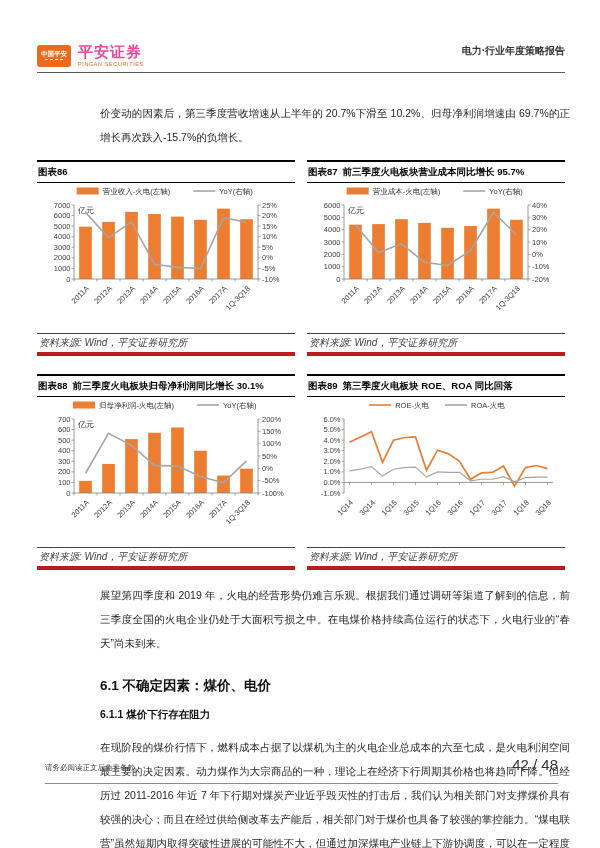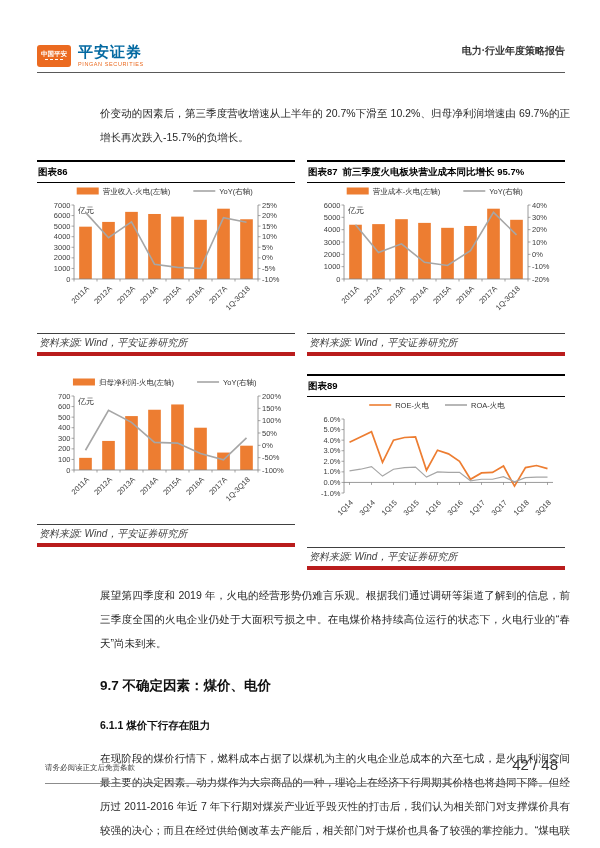--- a/index.html
+++ b/index.html
@@ -5,35 +5,35 @@
   html,body{margin:0;padding:0}
   body{width:600px;height:848px;background:#ffffff;position:relative;overflow:hidden;
        font-family:"Liberation Sans","DejaVu Sans",sans-serif;color:#262626}
   .header{position:absolute;left:37px;right:35px;top:44px}
   .header-row{display:flex;justify-content:space-between;align-items:flex-start}
   .logo{display:flex;align-items:center;gap:7px}
   .logo-box{width:34px;height:22px;background:#EB6A20;border-radius:3px;color:#fff;
             display:flex;flex-direction:column;align-items:center;justify-content:center;
             font-size:6.5px;font-weight:bold;line-height:1}
   .logo-box .dashes{width:18px;border-top:1px dashed #fff;margin-top:2px}
-  .brand-cn{color:#0369a1;font-weight:bold;font-size:15px;line-height:1;letter-spacing:1px}
+  .brand-cn{color:#ec4899;font-weight:bold;font-size:15px;line-height:1;letter-spacing:1px}
   .brand-en{color:#EB6A20;font-size:5.5px;letter-spacing:.6px;margin-top:2px}
   .report-type{font-size:10px;font-weight:bold;color:#333;margin-top:0}
   .header-rule{border-bottom:1.5px solid #595959;margin-top:5px}
   .para{margin:13px 30px 0 100px;font-size:10.5px;line-height:24px;text-align:justify}
   .figures{margin:11px 35px 0 37px;display:grid;grid-template-columns:1fr 1fr;
            column-gap:12px;row-gap:18px}
   figure{margin:0}
   .fig-head{display:flex;gap:5px;border-top:2px solid #000;border-bottom:1px solid #000;
             padding:4px 1px 3px;font-size:9.5px;font-weight:bold;color:#000;white-space:nowrap}
   .fig-chart{display:block;width:100%;height:150px}
   .fig-source{border-top:1px solid #404040;border-bottom:4px solid #b91c1c;
               padding:2px 2px;font-size:10px;font-style:italic;color:#404040}
   .h2{margin:22px 30px 0 100px;font-size:13.5px;font-weight:bold;color:#111}
-  .h3{margin:24px 30px 0 100px;font-size:10.5px;font-weight:bold;color:#111}
+  .h3{margin:13px 30px 0 100px;font-size:10.5px;font-weight:bold;color:#111}
   .footer-rule{position:absolute;left:45px;right:42px;top:783px;border-top:1px solid #8c8c8c}
   .footer{position:absolute;left:45px;right:42px;top:756px;display:flex;
           justify-content:space-between;align-items:flex-end}
   .footer-disclaimer{font-size:7.5px;color:#404040}
   .footer-page{font-size:15px;font-weight:normal;color:#333}
 </style>
 </head>
 <body>
 
 <div class="header">
@@ -199,20 +199,24 @@
         <text x="121.5" y="106" text-anchor="end" font-size="7.5" fill="#404040" transform="rotate(-45 121.5 106)">2014A</text>
         <text x="144.5" y="106" text-anchor="end" font-size="7.5" fill="#404040" transform="rotate(-45 144.5 106)">2015A</text>
         <text x="167.5" y="106" text-anchor="end" font-size="7.5" fill="#404040" transform="rotate(-45 167.5 106)">2016A</text>
         <text x="190.5" y="106" text-anchor="end" font-size="7.5" fill="#404040" transform="rotate(-45 190.5 106)">2017A</text>
         <text x="213.5" y="106" text-anchor="end" font-size="7.5" fill="#404040" transform="rotate(-45 213.5 106)">1Q-3Q18</text>
       </svg>
     <div class="fig-source">资料来源: Wind，平安证券研究所</div>
   </figure>
 
   <figure>
+    <div class="fig-head">
+      <span>图表88</span>
+      <span>前三季度火电板块归母净利润同比增长 30.1%</span>
+    </div>
     <svg class="fig-chart" viewBox="0 0 258 150">
         <rect x="35.94999999999999" y="4.5" width="22" height="7" fill="#ED7D31"></rect>
         <text x="61.94999999999999" y="10.6" font-size="7.5" fill="#333">归母净利润-火电(左轴)</text>
         <line x1="160.05" y1="8" x2="182.05" y2="8" stroke="#A6A6A6" stroke-width="1.6"></line>
         <text x="186.05" y="10.6" font-size="7.5" fill="#333">YoY(右轴)</text>
         <text x="33.5" y="98.6" text-anchor="end" font-size="7.5" fill="#404040">0</text>
         <line x1="34.5" y1="96" x2="37" y2="96" stroke="#808080" stroke-width="0.7"></line>
         <text x="33.5" y="88.02857142857142" text-anchor="end" font-size="7.5" fill="#404040">100</text>
         <line x1="34.5" y1="85.42857142857143" x2="37" y2="85.42857142857143" stroke="#808080" stroke-width="0.7"></line>
         <text x="33.5" y="77.45714285714286" text-anchor="end" font-size="7.5" fill="#404040">200</text>
@@ -271,20 +275,21 @@
         <text x="167.5" y="106" text-anchor="end" font-size="7.5" fill="#404040" transform="rotate(-45 167.5 106)">2016A</text>
         <text x="190.5" y="106" text-anchor="end" font-size="7.5" fill="#404040" transform="rotate(-45 190.5 106)">2017A</text>
         <text x="213.5" y="106" text-anchor="end" font-size="7.5" fill="#404040" transform="rotate(-45 213.5 106)">1Q-3Q18</text>
       </svg>
     <div class="fig-source">资料来源: Wind，平安证券研究所</div>
   </figure>
 
   <figure>
     <div class="fig-head">
       <span>图表89</span>
+      <span>第三季度火电板块 ROE、ROA 同比回落</span>
     </div>
     <svg class="fig-chart" viewBox="0 0 258 150">
         <line x1="62.2" y1="8" x2="84.2" y2="8" stroke="#ED7D31" stroke-width="1.6"></line>
         <text x="88.2" y="10.6" font-size="7.5" fill="#333">ROE-火电</text>
         <line x1="138" y1="8" x2="160" y2="8" stroke="#A6A6A6" stroke-width="1.6"></line>
         <text x="164" y="10.6" font-size="7.5" fill="#333">ROA-火电</text>
         <text x="33.5" y="98.6" text-anchor="end" font-size="7.5" fill="#404040">-1.0%</text>
         <line x1="34.5" y1="96" x2="37" y2="96" stroke="#808080" stroke-width="0.7"></line>
         <text x="33.5" y="88.02857142857142" text-anchor="end" font-size="7.5" fill="#404040">0.0%</text>
         <line x1="34.5" y1="85.42857142857143" x2="37" y2="85.42857142857143" stroke="#808080" stroke-width="0.7"></line>
@@ -324,21 +329,21 @@
         <text x="200.5" y="106" text-anchor="end" font-size="7.5" fill="#404040" transform="rotate(-45 200.5 106)">3Q17</text>
         <text x="222.5" y="106" text-anchor="end" font-size="7.5" fill="#404040" transform="rotate(-45 222.5 106)">1Q18</text>
         <text x="244.5" y="106" text-anchor="end" font-size="7.5" fill="#404040" transform="rotate(-45 244.5 106)">3Q18</text>
       </svg>
     <div class="fig-source">资料来源: Wind，平安证券研究所</div>
   </figure>
 </div>
 
 <p class="para">展望第四季度和 2019 年，火电的经营形势仍难言乐观。根据我们通过调研等渠道了解到的信息，前三季度全国的火电企业仍处于大面积亏损之中。在电煤价格持续高位运行的状态下，火电行业的“春天”尚未到来。</p>
 
-<h2 class="h2">9.7 不确定因素：煤价、电价</h2>
+<h2 class="h2">6.1 不确定因素：煤价、电价</h2>
 <h3 class="h3">6.1.1 煤价下行存在阻力</h3>
 
 <p class="para">在现阶段的煤价行情下，燃料成本占据了以煤机为主的火电企业总成本的六至七成，是火电利润空间最主要的决定因素。动力煤作为大宗商品的一种，理论上在经济下行周期其价格也将趋同下降。但经历过 2011-2016 年近 7 年下行期对煤炭产业近乎毁灭性的打击后，我们认为相关部门对支撑煤价具有较强的决心；而且在经过供给侧改革去产能后，相关部门对于煤价也具备了较强的掌控能力。“煤电联营”虽然短期内取得突破性进展的可能性不大，但通过加深煤电产业链上下游协调度，可以在一定程度上弱化经济周期对于煤电双方的影响程度，减少“跷跷板”效应造成“煤电顶牛”反复出现的拉锯战局面。这从国家对长协煤合同的日渐重视程度可见一斑。</p>
 
 <div class="footer-rule"></div>
 <div class="footer">
   <span class="footer-disclaimer">请务必阅读正文后免责条款</span>
   <span class="footer-page">42 / 48</span>
 </div>
 

